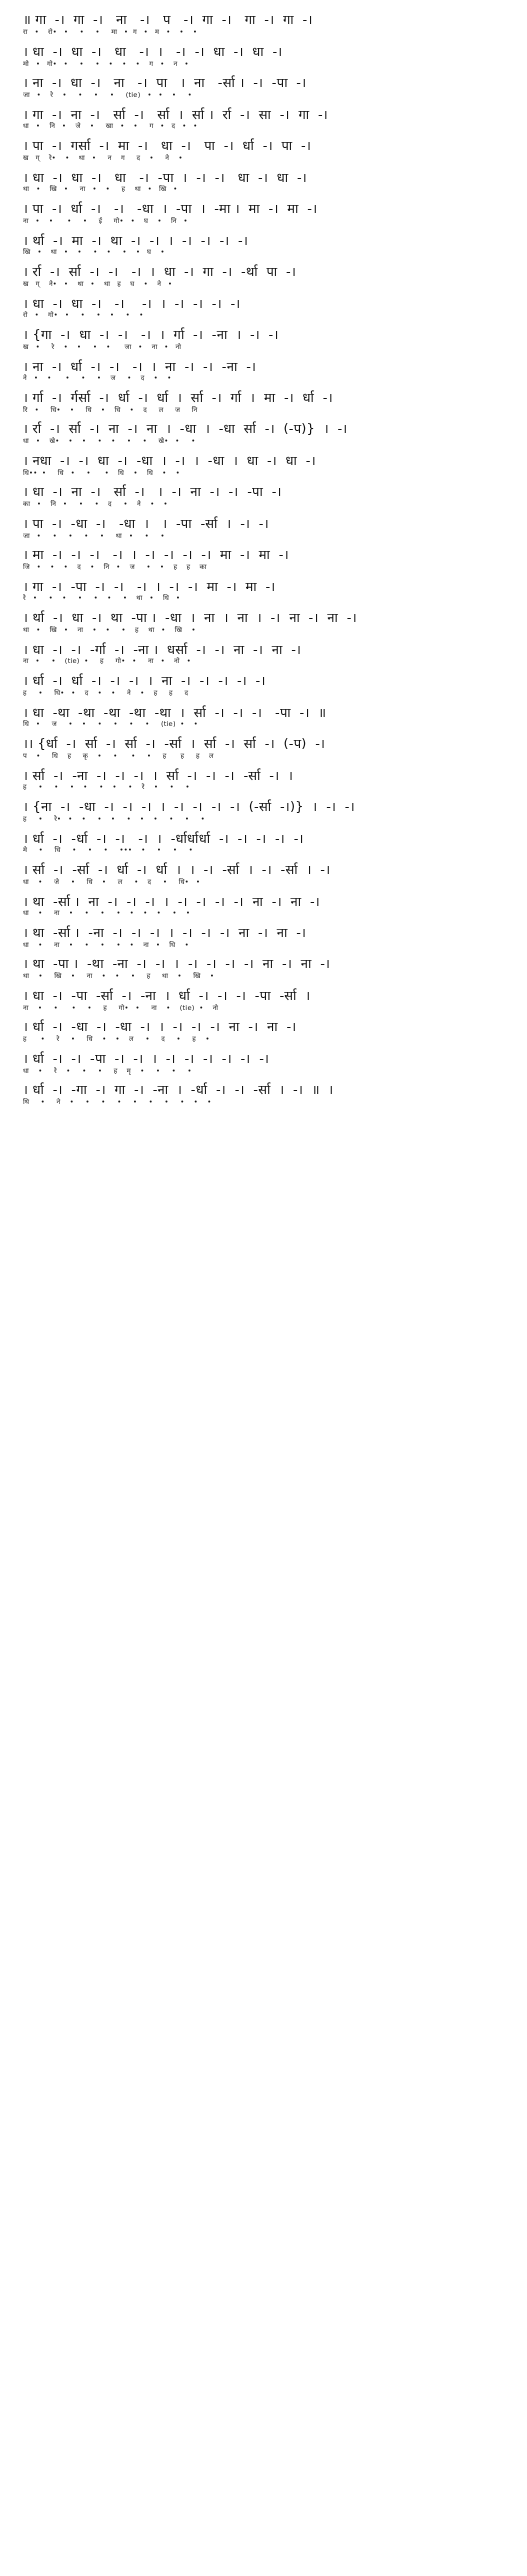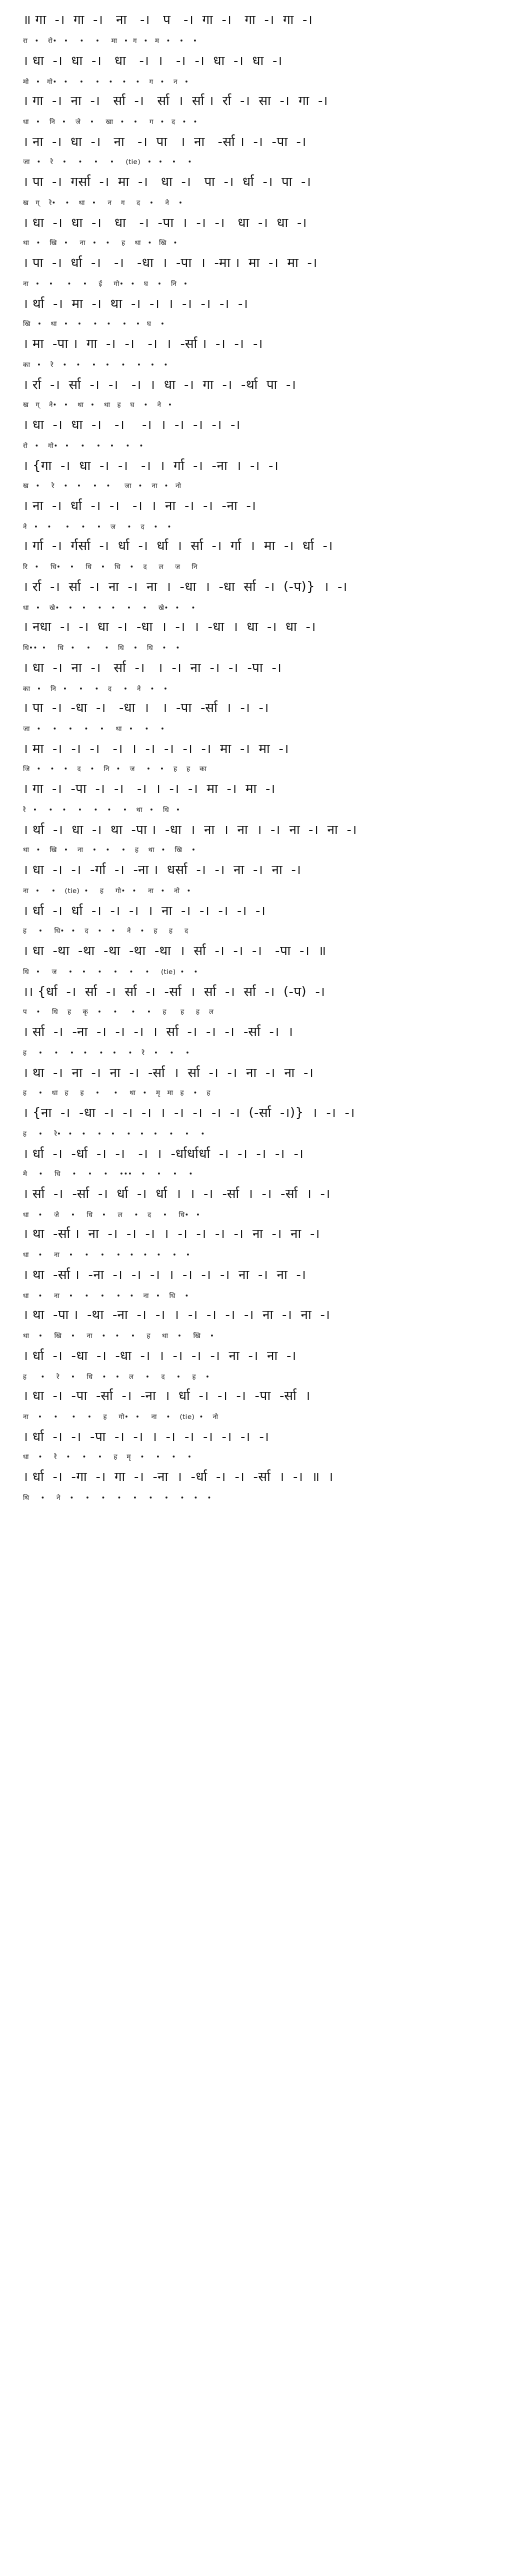--- a/index.html
+++ b/index.html
@@ -34,75 +34,71 @@
     line-height: 1.05;
   }
   .line.svara {
     font-size: 13px;
     color: #111111;
     letter-spacing: 0.2px;
   }
   .line.lyric {
     font-size: 6.7px;
     color: #1a1a1a;
-    margin-top: 11px;
+    margin-top: 2px;
     letter-spacing: 0.2px;
   }
 </style>
 </head>
 <body>
 
 <div class="page">
   <div class="notation-body">
 
     <div class="system">
       <div class="line svara">॥ गा  -।  गा  -।   ना   -।   प   -।  गा  -।   गा  -।  गा  -।</div>
       <div class="line lyric">रा   •    रो•   •     •     •     मा   •  ग   •   म   •    •    •</div>
     </div>
 
     <div class="system">
       <div class="line svara">। धा  -।  धा  -।   धा   -।  ।   -।  -।  धा  -।  धा  -।</div>
       <div class="line lyric">मो   •   गो•   •     •     •    •    •    •    ग   •    न   •</div>
     </div>
 
     <div class="system">
+      <div class="line svara">। ना  -।  धा  -।   ना   -।  पा   ।  ना   -र्सा ।  -।  -पा  -।</div>
+      <div class="line lyric">जा   •    रे    •     •     •     •     (tie)   •   •    •     •</div>
+    </div>
+
+    <div class="system">
       <div class="line svara">। गा  -।  ना  -।   र्सा  -।   र्सा  ।  र्सा ।  र्रा  -।  सा  -।  गा  -।</div>
       <div class="line lyric">धा   •    नि   •    जे    •     खा   •    •     ग   •   द   •   •</div>
     </div>
 
     <div class="system">
-      <div class="line svara">। ना  -।  धा  -।   ना   -।  पा   ।  ना   -र्सा ।  -।  -पा  -।</div>
-      <div class="line lyric">जा   •    रे    •     •     •     •     (tie)   •   •    •     •</div>
-    </div>
-
-    <div class="system">
       <div class="line svara">। पा  -।  गर्सा  -।  मा  -।   धा  -।   पा  -।  र्धा  -।  पा  -।</div>
       <div class="line lyric">ख   ग्    रे•    •    था   •     न    ग     द    •     ने    •</div>
     </div>
 
 
     <div class="system">
       <div class="line svara">। धा  -।  धा  -।   धा   -।  -पा  ।  -।  -।   धा  -।  धा  -।</div>
       <div class="line lyric">था   •    खि   •     ना   •    •     ह    था   •   खि   •</div>
     </div>
 
     <div class="system">
       <div class="line svara">। पा  -।  र्धा  -।   -।   -धा  ।  -पा  ।  -मा ।  मा  -।  मा  -।</div>
       <div class="line lyric">ना   •    •      •     •     ई     गो•   •    घ    •    नि   •</div>
     </div>
 
     <div class="system">
       <div class="line svara">। र्था  -।  मा  -।  था  -।  -।  ।  -।  -।  -।  -।</div>
       <div class="line lyric">खि   •    था   •    •     •    •     •    •   घ    •</div>
     </div>
 
-    <div class="system">
-      <div class="line svara">। मा  -पा ।  गा  -।  -।   -।  ।  -र्सा ।  -।  -।  -।</div>
-      <div class="line lyric">का   •    रे    •    •     •    •     •     •    •    •</div>
-    </div>
 
     <div class="system">
       <div class="line svara">। र्रा  -।  र्सा  -।  -।   -।  ।  धा  -।  गा  -।  -र्था  पा  -।</div>
       <div class="line lyric">ख   ग्    ने•   •    था   •    था   ह    घ    •    ने   •</div>
     </div>
 
     <div class="system">
       <div class="line svara">। धा  -।  धा  -।   -।    -।  ।  -।  -।  -।  -।</div>
       <div class="line lyric">रो   •    गो•   •     •     •    •     •    •</div>
     </div>
@@ -176,24 +172,20 @@
     <div class="system">
       <div class="line svara">।। {र्धा  -।  र्सा  -।  र्सा  -।  -र्सा  ।  र्सा  -।  र्सा  -।  (-प)  -।</div>
       <div class="line lyric">प    •     धि    ह     कृ    •     •      •     •     ह      ह     ह    ल</div>
     </div>
 
     <div class="system">
       <div class="line svara">। र्सा  -।  -ना  -।  -।  -।  ।  र्सा  -।  -।  -।  -र्सा  -।  ।</div>
       <div class="line lyric">ह     •     •     •    •     •    •     •    रे    •     •     •</div>
     </div>
 
-    <div class="system">
-      <div class="line svara">। था  -।  ना  -।  ना  -।  -र्सा  ।  र्सा  -।  -।  ना  -।  ना  -।</div>
-      <div class="line lyric">ह     •    धा   ह     ह     •      •     था   •    मृ   मा   ह    •    ह</div>
-    </div>
 
     <div class="system">
       <div class="line svara">। {ना  -।  -धा  -।  -।  -।  ।  -।  -।  -।  -।  (-र्सा  -।)}  ।  -।  -।</div>
       <div class="line lyric">ह     •     रे•   •    •     •    •     •    •    •     •     •     •</div>
     </div>
 
 
     <div class="system">
       <div class="line svara">। र्धा  -।  -र्धा  -।  -।   -।  ।  -र्धार्धार्धा  -।  -।  -।  -।  -।</div>
       <div class="line lyric">मे     •     धि     •     •     •     •••    •     •     •     •</div>
@@ -213,30 +205,30 @@
       <div class="line svara">। था  -र्सा ।  -ना  -।  -।  -।  ।  -।  -।  -।  ना  -।  ना  -।</div>
       <div class="line lyric">धा    •     ना    •     •     •     •    •    ना   •    धि    •</div>
     </div>
 
     <div class="system">
       <div class="line svara">। था  -पा ।  -था  -ना  -।  -।  ।  -।  -।  -।  -।  ना  -।  ना  -।</div>
       <div class="line lyric">था    •     खि    •     ना    •    •     •     ह     था    •     खि    •</div>
     </div>
 
     <div class="system">
+      <div class="line svara">। धा  -।  -पा  -र्सा  -।  -ना  ।  र्धा  -।  -।  -।  -पा  -र्सा  ।</div>
+      <div class="line lyric">ना    •     •      •     •     ह     गो•   •     ना    •    (tie)  •    नो</div>
+    </div>
+
+    <div class="system">
       <div class="line svara">। र्धा  -।  -धा  -।  -धा  -।  ।  -।  -।  -।  ना  -।  ना  -।</div>
       <div class="line lyric">ह      •     रे     •     धि    •    •    ल     •     द     •     ह    •</div>
     </div>
 
     <div class="system">
-      <div class="line svara">। धा  -।  -पा  -र्सा  -।  -ना  ।  र्धा  -।  -।  -।  -पा  -र्सा  ।</div>
-      <div class="line lyric">ना    •     •      •     •     ह     गो•   •     ना    •    (tie)  •    नो</div>
-    </div>
-
-    <div class="system">
       <div class="line svara">। र्धा  -।  -।  -पा  -।  -।  ।  -।  -।  -।  -।  -।  -।</div>
       <div class="line lyric">धा    •     रे    •     •     •     ह    मृ    •     •     •     •</div>
     </div>
 
     <div class="system">
       <div class="line svara">। र्धा  -।  -गा  -।  गा  -।  -ना  ।  -र्धा  -।  -।  -र्सा  ।  -।  ॥  ।</div>
       <div class="line lyric">थि     •     ने    •     •     •     •     •     •     •     •    •    •</div>
     </div>
 
   </div>

